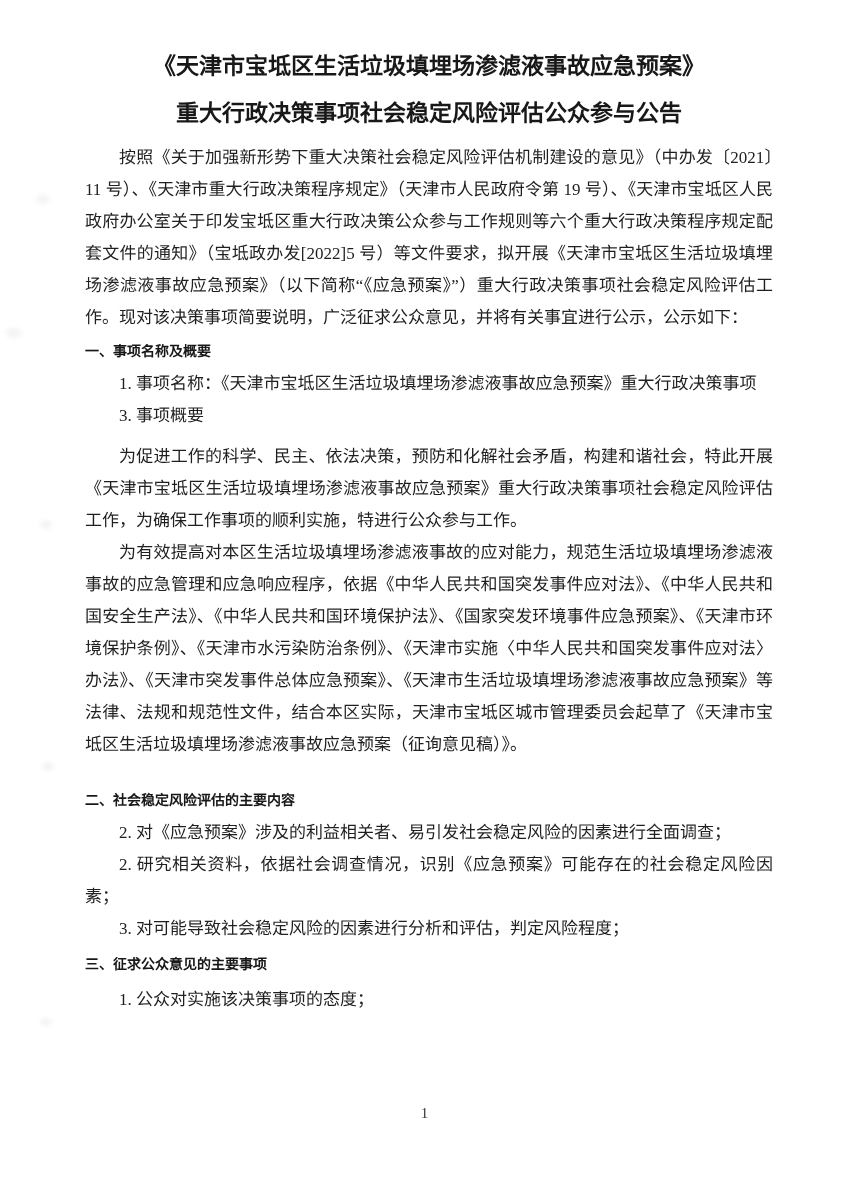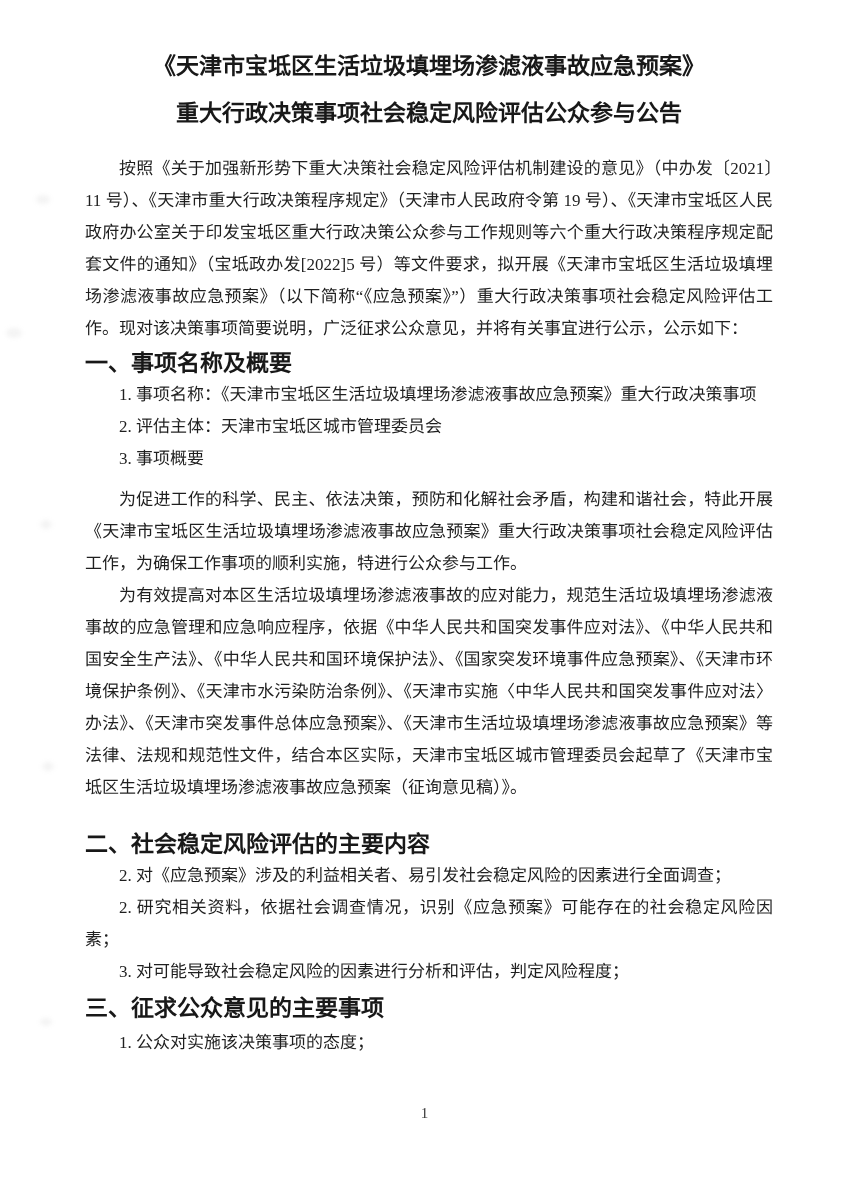--- a/index.html
+++ b/index.html
@@ -34,27 +34,27 @@
   }
   .para {
     margin: 0;
     font-size: 17px;
     line-height: 32px;
     text-align: justify;
     text-indent: 2em;
     word-break: break-all;
   }
   .intro {
-    margin-top: 16px;
+    margin-top: 5px;
   }
   .sec-heading {
     margin: 0;
-    font-family: Liberation Sans, sans-serif;
+    font-family: Liberation Mono, monospace;
     font-weight: bold;
-    font-size: 23px;
+    font-size: 14px;
     line-height: 32px;
     color: #181818;
     text-indent: 0;
   }
   .h1-gap { margin-top: 2px; }
   .p-gap  { margin-top: 9px; }
   .h2-gap { margin-top: 24px; }
   .h3-gap { margin-top: 4px; }
   .item-gap { margin-top: 3px; }
   .page-number {
@@ -95,21 +95,20 @@
 
     <div class="doc-title">
       <div class="t-line">《天津市宝坻区生活垃圾填埋场渗滤液事故应急预案》</div>
       <div class="t-line">重大行政决策事项社会稳定风险评估公众参与公告</div>
     </div>
 
     <p class="para intro">按照《关于加强新形势下重大决策社会稳定风险评估机制建设的意见》（中办发〔2021〕11 号）、《天津市重大行政决策程序规定》（天津市人民政府令第 19 号）、《天津市宝坻区人民政府办公室关于印发宝坻区重大行政决策公众参与工作规则等六个重大行政决策程序规定配套文件的通知》（宝坻政办发[2022]5 号）等文件要求，拟开展《天津市宝坻区生活垃圾填埋场渗滤液事故应急预案》（以下简称“《应急预案》”）重大行政决策事项社会稳定风险评估工作。现对该决策事项简要说明，广泛征求公众意见，并将有关事宜进行公示，公示如下：</p>
 
     <h3 class="sec-heading h1-gap">一、事项名称及概要</h3>
     <p class="para">1. 事项名称：《天津市宝坻区生活垃圾填埋场渗滤液事故应急预案》重大行政决策事项</p>
-    <p class="para">2. 评估主体：天津市宝坻区城市管理委员会</p>
     <p class="para">3. 事项概要</p>
     <p class="para p-gap">为促进工作的科学、民主、依法决策，预防和化解社会矛盾，构建和谐社会，特此开展《天津市宝坻区生活垃圾填埋场渗滤液事故应急预案》重大行政决策事项社会稳定风险评估工作，为确保工作事项的顺利实施，特进行公众参与工作。</p>
     <p class="para">为有效提高对本区生活垃圾填埋场渗滤液事故的应对能力，规范生活垃圾填埋场渗滤液事故的应急管理和应急响应程序，依据《中华人民共和国突发事件应对法》、《中华人民共和国安全生产法》、《中华人民共和国环境保护法》、《国家突发环境事件应急预案》、《天津市环境保护条例》、《天津市水污染防治条例》、《天津市实施〈中华人民共和国突发事件应对法〉办法》、《天津市突发事件总体应急预案》、《天津市生活垃圾填埋场渗滤液事故应急预案》等法律、法规和规范性文件，结合本区实际，天津市宝坻区城市管理委员会起草了《天津市宝坻区生活垃圾填埋场渗滤液事故应急预案（征询意见稿）》。</p>
 
     <h3 class="sec-heading h2-gap">二、社会稳定风险评估的主要内容</h3>
     <p class="para">2. 对《应急预案》涉及的利益相关者、易引发社会稳定风险的因素进行全面调查；</p>
     <p class="para">2. 研究相关资料，依据社会调查情况，识别《应急预案》可能存在的社会稳定风险因素；</p>
     <p class="para">3. 对可能导致社会稳定风险的因素进行分析和评估，判定风险程度；</p>
 
     <h3 class="sec-heading h3-gap">三、征求公众意见的主要事项</h3>

